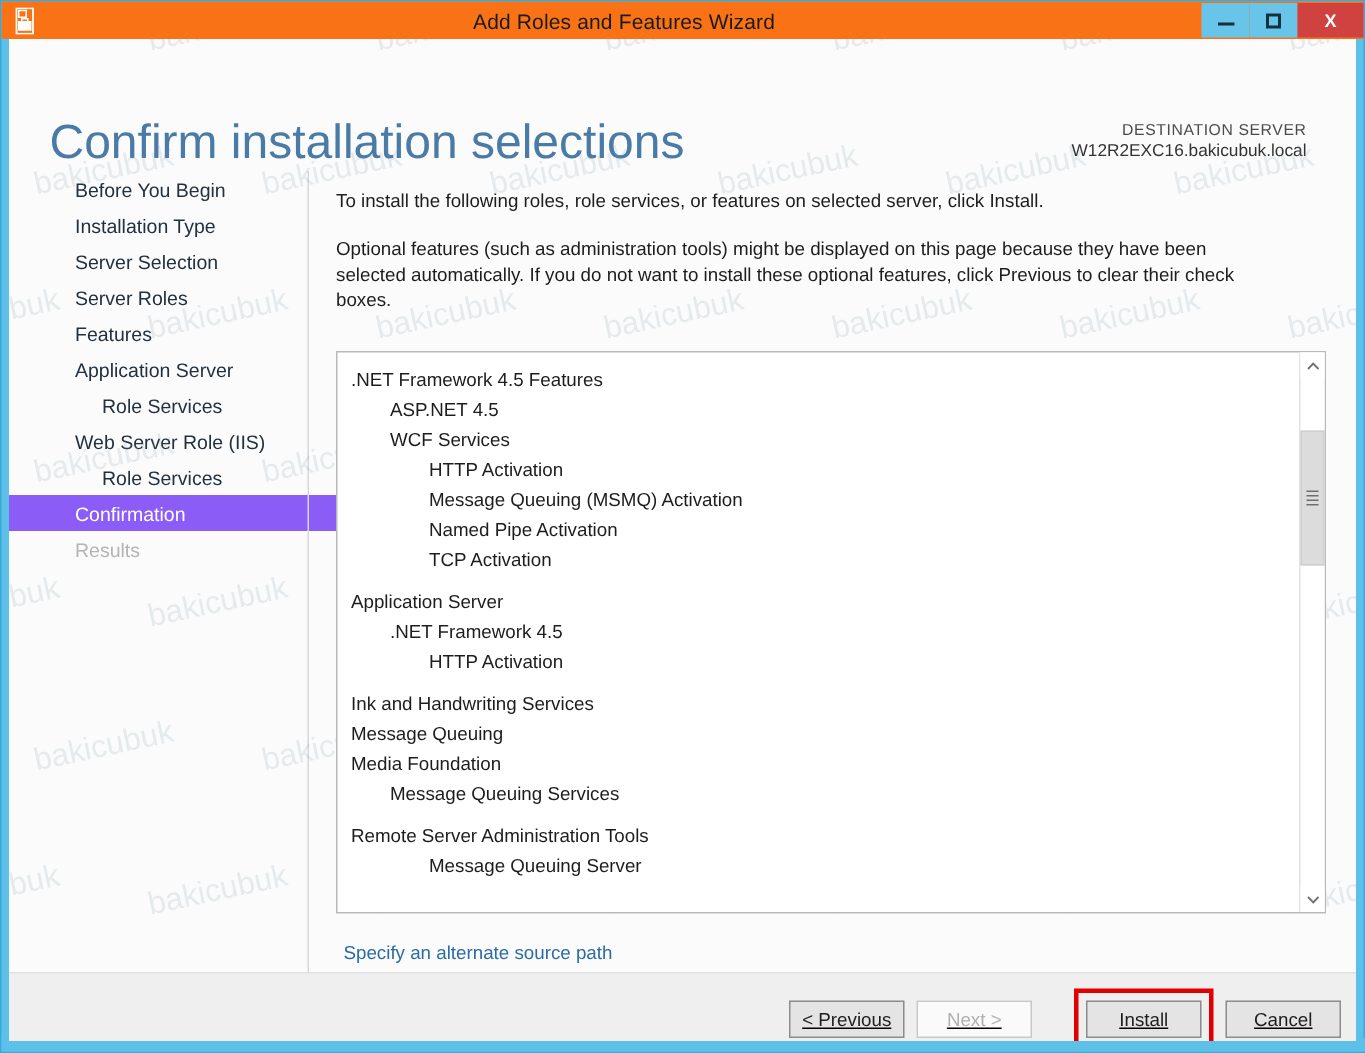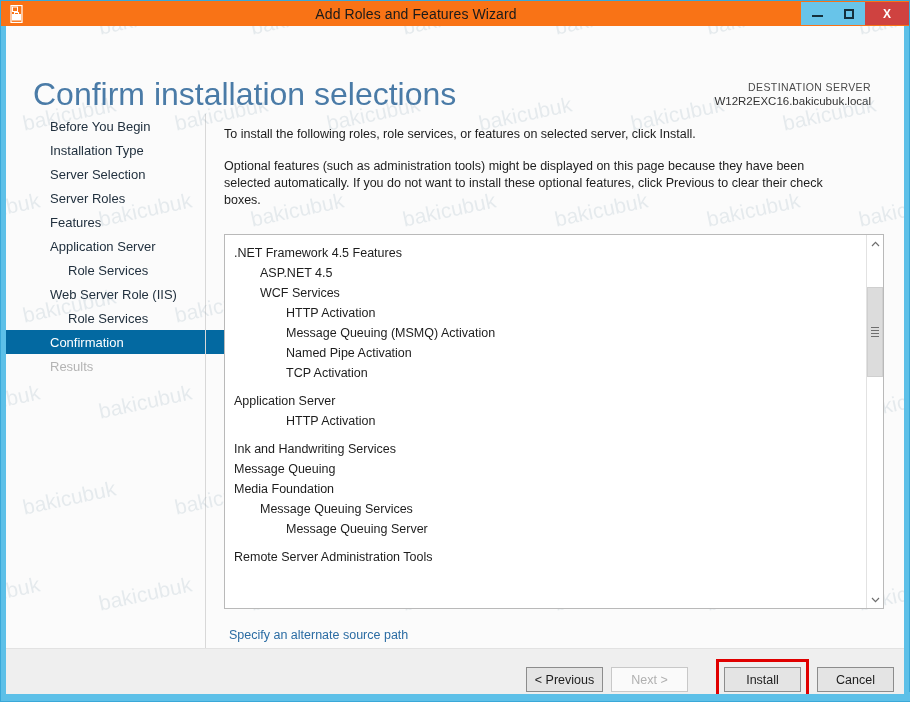--- a/index.html
+++ b/index.html
@@ -96,21 +96,21 @@
   }
   .nav-item {
     height: 24px;
     display: flex; align-items: center;
     font-size: 13px; color: #22313f;
     padding-left: 44px;
     cursor: default;
   }
   .nav-item.sub { padding-left: 62px; }
   .nav-item.active {
-    background: #0369a1; color: #ffffff;
+    background: #8b5cf6; color: #ffffff;
     width: 232px;
   }
   .nav-item.disabled { color: #b4b4b4; }
 
   .sidebar-divider {
     position: absolute; left: 199px; top: 88px;
     width: 1px; height: 560px;
     background: #d8d8d8;
   }
 
@@ -210,21 +210,21 @@
   
   .footer {
     position: absolute; left: 0; bottom: 0;
     width: 898px; height: 46px;
     background: #efefef;
     border-top: 1px solid #e2e2e2;
     z-index: 6;
   }
   .footer-btns {
     position: absolute; right: 10px; top: 10px;
-    display: flex; align-items: center;
+    display: flex; align-items: center; text-decoration: underline;
   }
   .btn {
     width: 77px; height: 25px;
     background: #e4e4e4;
     border: 1px solid #8c8c8c;
     font-size: 12.5px; color: #1d1d1d;
     font-family: "Liberation Sans", sans-serif;
     cursor: pointer;
     display: flex; align-items: center; justify-content: center;
   }
@@ -360,27 +360,28 @@
     <div class="listbox">
       <div class="listinner" id="sel-list">
           <div class="li lv1">.NET Framework 4.5 Features</div>
           <div class="li lv2">ASP.NET 4.5</div>
           <div class="li lv2">WCF Services</div>
           <div class="li lv3">HTTP Activation</div>
           <div class="li lv3">Message Queuing (MSMQ) Activation</div>
           <div class="li lv3">Named Pipe Activation</div>
           <div class="li lv3">TCP Activation</div>
           <div class="li lv1 gap">Application Server</div>
+          <div class="li lv2">.NET Framework 4.5</div>
           <div class="li lv3">HTTP Activation</div>
           <div class="li lv1 gap">Ink and Handwriting Services</div>
           <div class="li lv1">Message Queuing</div>
           <div class="li lv1">Media Foundation</div>
           <div class="li lv2">Message Queuing Services</div>
+          <div class="li lv1 gap">Remote Server Administration Tools</div>
           <div class="li lv3">Message Queuing Server</div>
-          <div class="li lv1 gap">Remote Server Administration Tools</div>
         </div>
       <div class="scrollbar">
         <div class="sb-btn up">
           <svg width="9" height="6" viewBox="0 0 9 6">
             <path d="M1 5 L4.5 1.4 L8 5" fill="none" stroke="#6e6e6e" stroke-width="1.2"></path>
           </svg>
         </div>
         <div class="sb-track">
           <div class="sb-thumb">
             <div class="grip">

